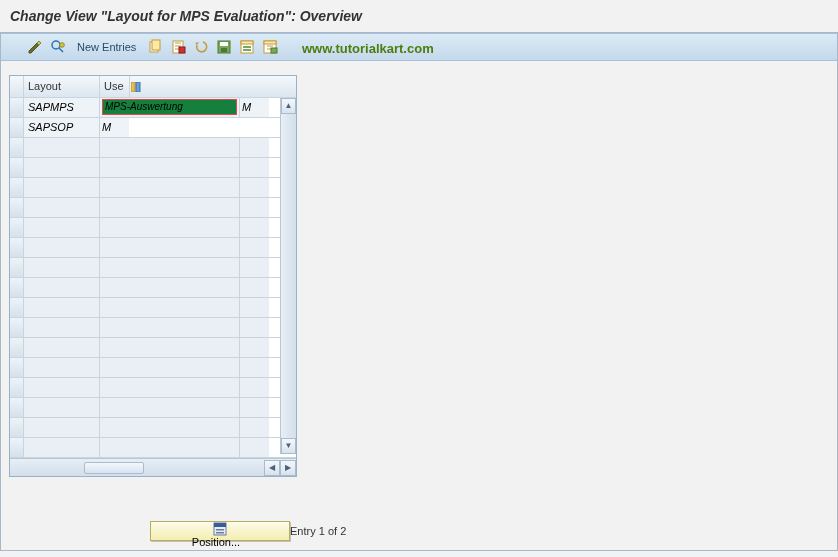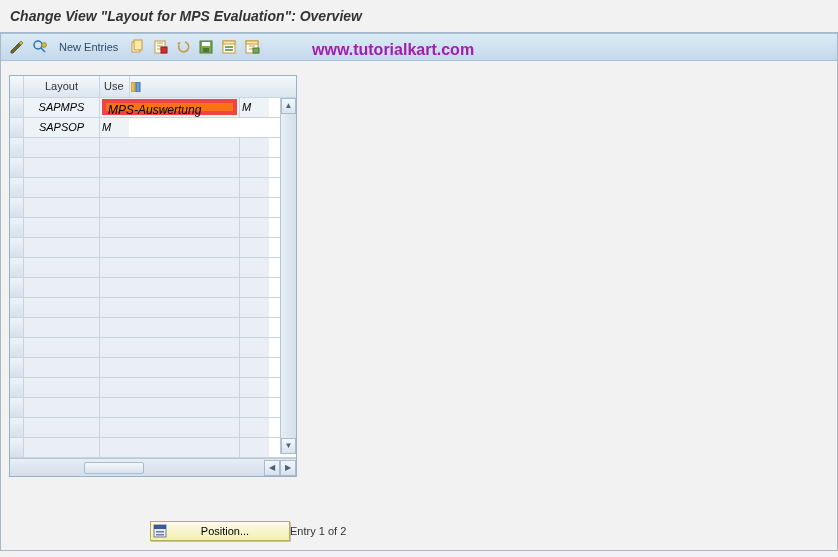--- a/index.html
+++ b/index.html
@@ -18,21 +18,21 @@
     font-size: 14px;
     font-style: italic;
     font-weight: bold;
     color: #333;
     background: #f2f2f2;
   }
   .toolbar {
     background: linear-gradient(#dbeaf5, #c4d9ec);
     border-top: 1px solid #a8c0d8;
     border-bottom: 1px solid #a8c0d8;
-    padding: 3px 6px;
+    padding: 3px 24px;
     display: flex;
     align-items: center;
     gap: 3px;
     height: 28px;
   }
   .tb-btn {
     width: 20px;
     height: 20px;
     display: flex;
     align-items: center;
@@ -42,25 +42,25 @@
   }
   .tb-btn svg { width: 16px; height: 16px; }
   .tb-text-btn {
     padding: 2px 6px;
     font-size: 11px;
     color: #2a4a6a;
     cursor: pointer;
   }
   .watermark {
     position: absolute;
-    left: 312px;
+    left: 302px;
     top: 41px;
-    font-size: 16px;
+    font-size: 13px;
     font-weight: bold;
-    color: #a21caf;
+    color: #4d7c0f;
     font-family: "Trebuchet MS", Arial, sans-serif;
     z-index: 5;
     pointer-events: none;
   }
   .content {
     padding: 14px 8px 8px 8px;
   }
   .grid-container {
     width: 288px;
     border: 1px solid #9ab2c6;
@@ -72,34 +72,34 @@
     height: 20px;
     border-bottom: 1px solid #c8d4de;
   }
   .grid-header {
     background: linear-gradient(#f4f8fb, #dce6ef);
     font-weight: normal;
     color: #333;
     height: 22px;
   }
   .col-sel { width: 14px; border-right: 1px solid #c8d4de; background: linear-gradient(#eef3f8,#d5e1ec); flex-shrink:0;}
-  .col-layout { width: 76px; border-right: 1px solid #c8d4de; padding: 3px 4px; flex-shrink:0; overflow:hidden; white-space:nowrap;text-align:center;}
+  .col-layout { width: 76px; border-right: 1px solid #c8d4de; padding: 3px 4px; flex-shrink:0; overflow:hidden; white-space:nowrap;}
   .col-desc { width: 140px; border-right: 1px solid #c8d4de; padding: 3px 4px; flex-shrink:0; overflow:hidden; white-space:nowrap;}
   .col-use { width: 29px; padding: 3px 2px; flex-shrink:0; overflow:hidden;}
   .col-conf { width: 13px; background: linear-gradient(#f4f8fb,#dce6ef); border-left:1px solid #c8d4de; flex-shrink:0; display:flex; align-items:center; justify-content:center;}
   .grid-header .col-sel, .grid-header .col-conf { background: linear-gradient(#f4f8fb, #dce6ef);}
   .grid-header .cell-head { padding: 4px 4px; }
   .sel-input {
-    background: #f97316;
-    border: 4px solid #ef4444;
+    background: #15803d;
+    border: 1px solid #ef4444;
     display: inline-block;
     height: 16px;
     width: 100%;
     padding: 0 2px;
-    font-size: 12px;
+    font-size: 10px;
     line-height: 14px;
   }
   .row-norm .col-layout, .row-norm .col-desc, .row-norm .col-use { background:#eef3f8; }
   .row-empty td, .row-empty .col-layout, .row-empty .col-desc, .row-empty .col-use { background: #eaeff5; }
   .scroll-v {
     position: absolute;
     right: 0;
     top: 22px;
     bottom: 22px;
     width: 16px;
@@ -148,20 +148,21 @@
   .position-btn {
     width: 140px;
     height: 20px;
     background: linear-gradient(#fdfbea, #f4eeb0);
     border: 1px solid #b8ad5e;
     display: flex;
     align-items: center;
     font-size: 11px;
     cursor: pointer;
     box-shadow: 1px 1px 0 #c0c0c0;
+    flex-direction: column;
   }
   .position-btn .pb-icon {
     width: 18px; height: 18px;
     display:flex; align-items:center; justify-content:center;
   }
   .position-btn .pb-label { flex:1; text-align:center; padding-right: 8px;}
   .entry-text {
     font-size: 11px;
     color: #333;
   }

